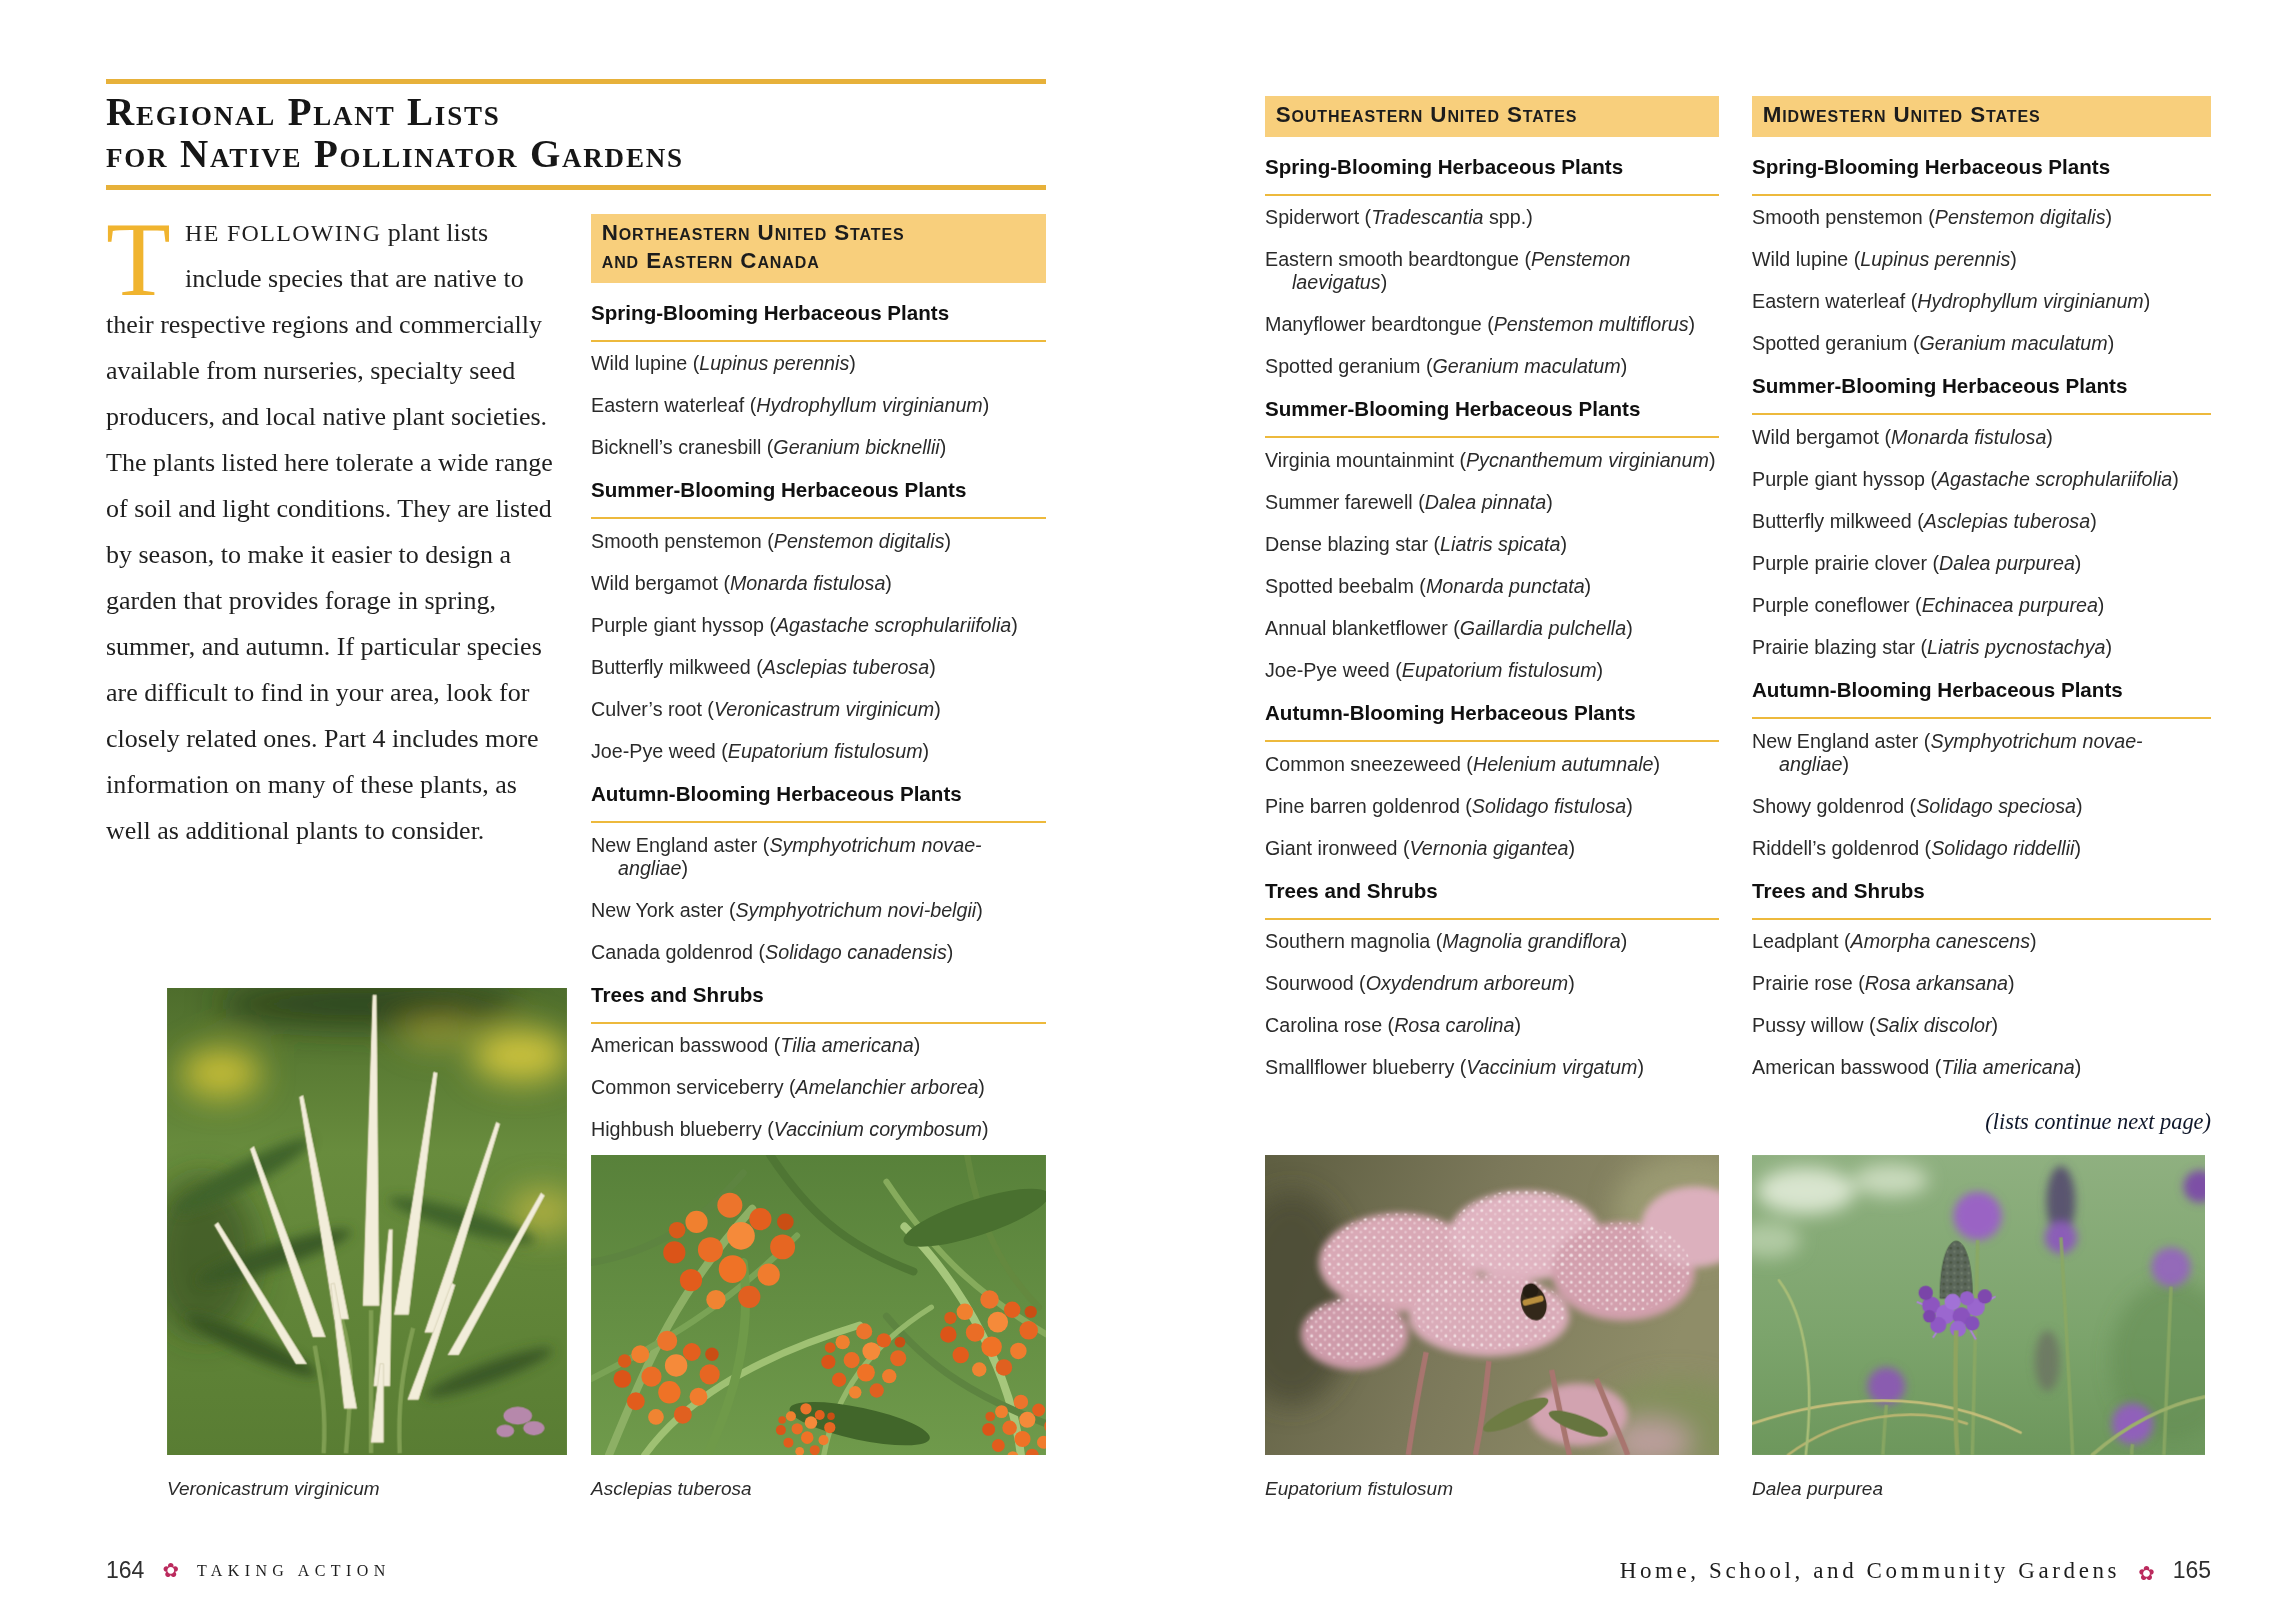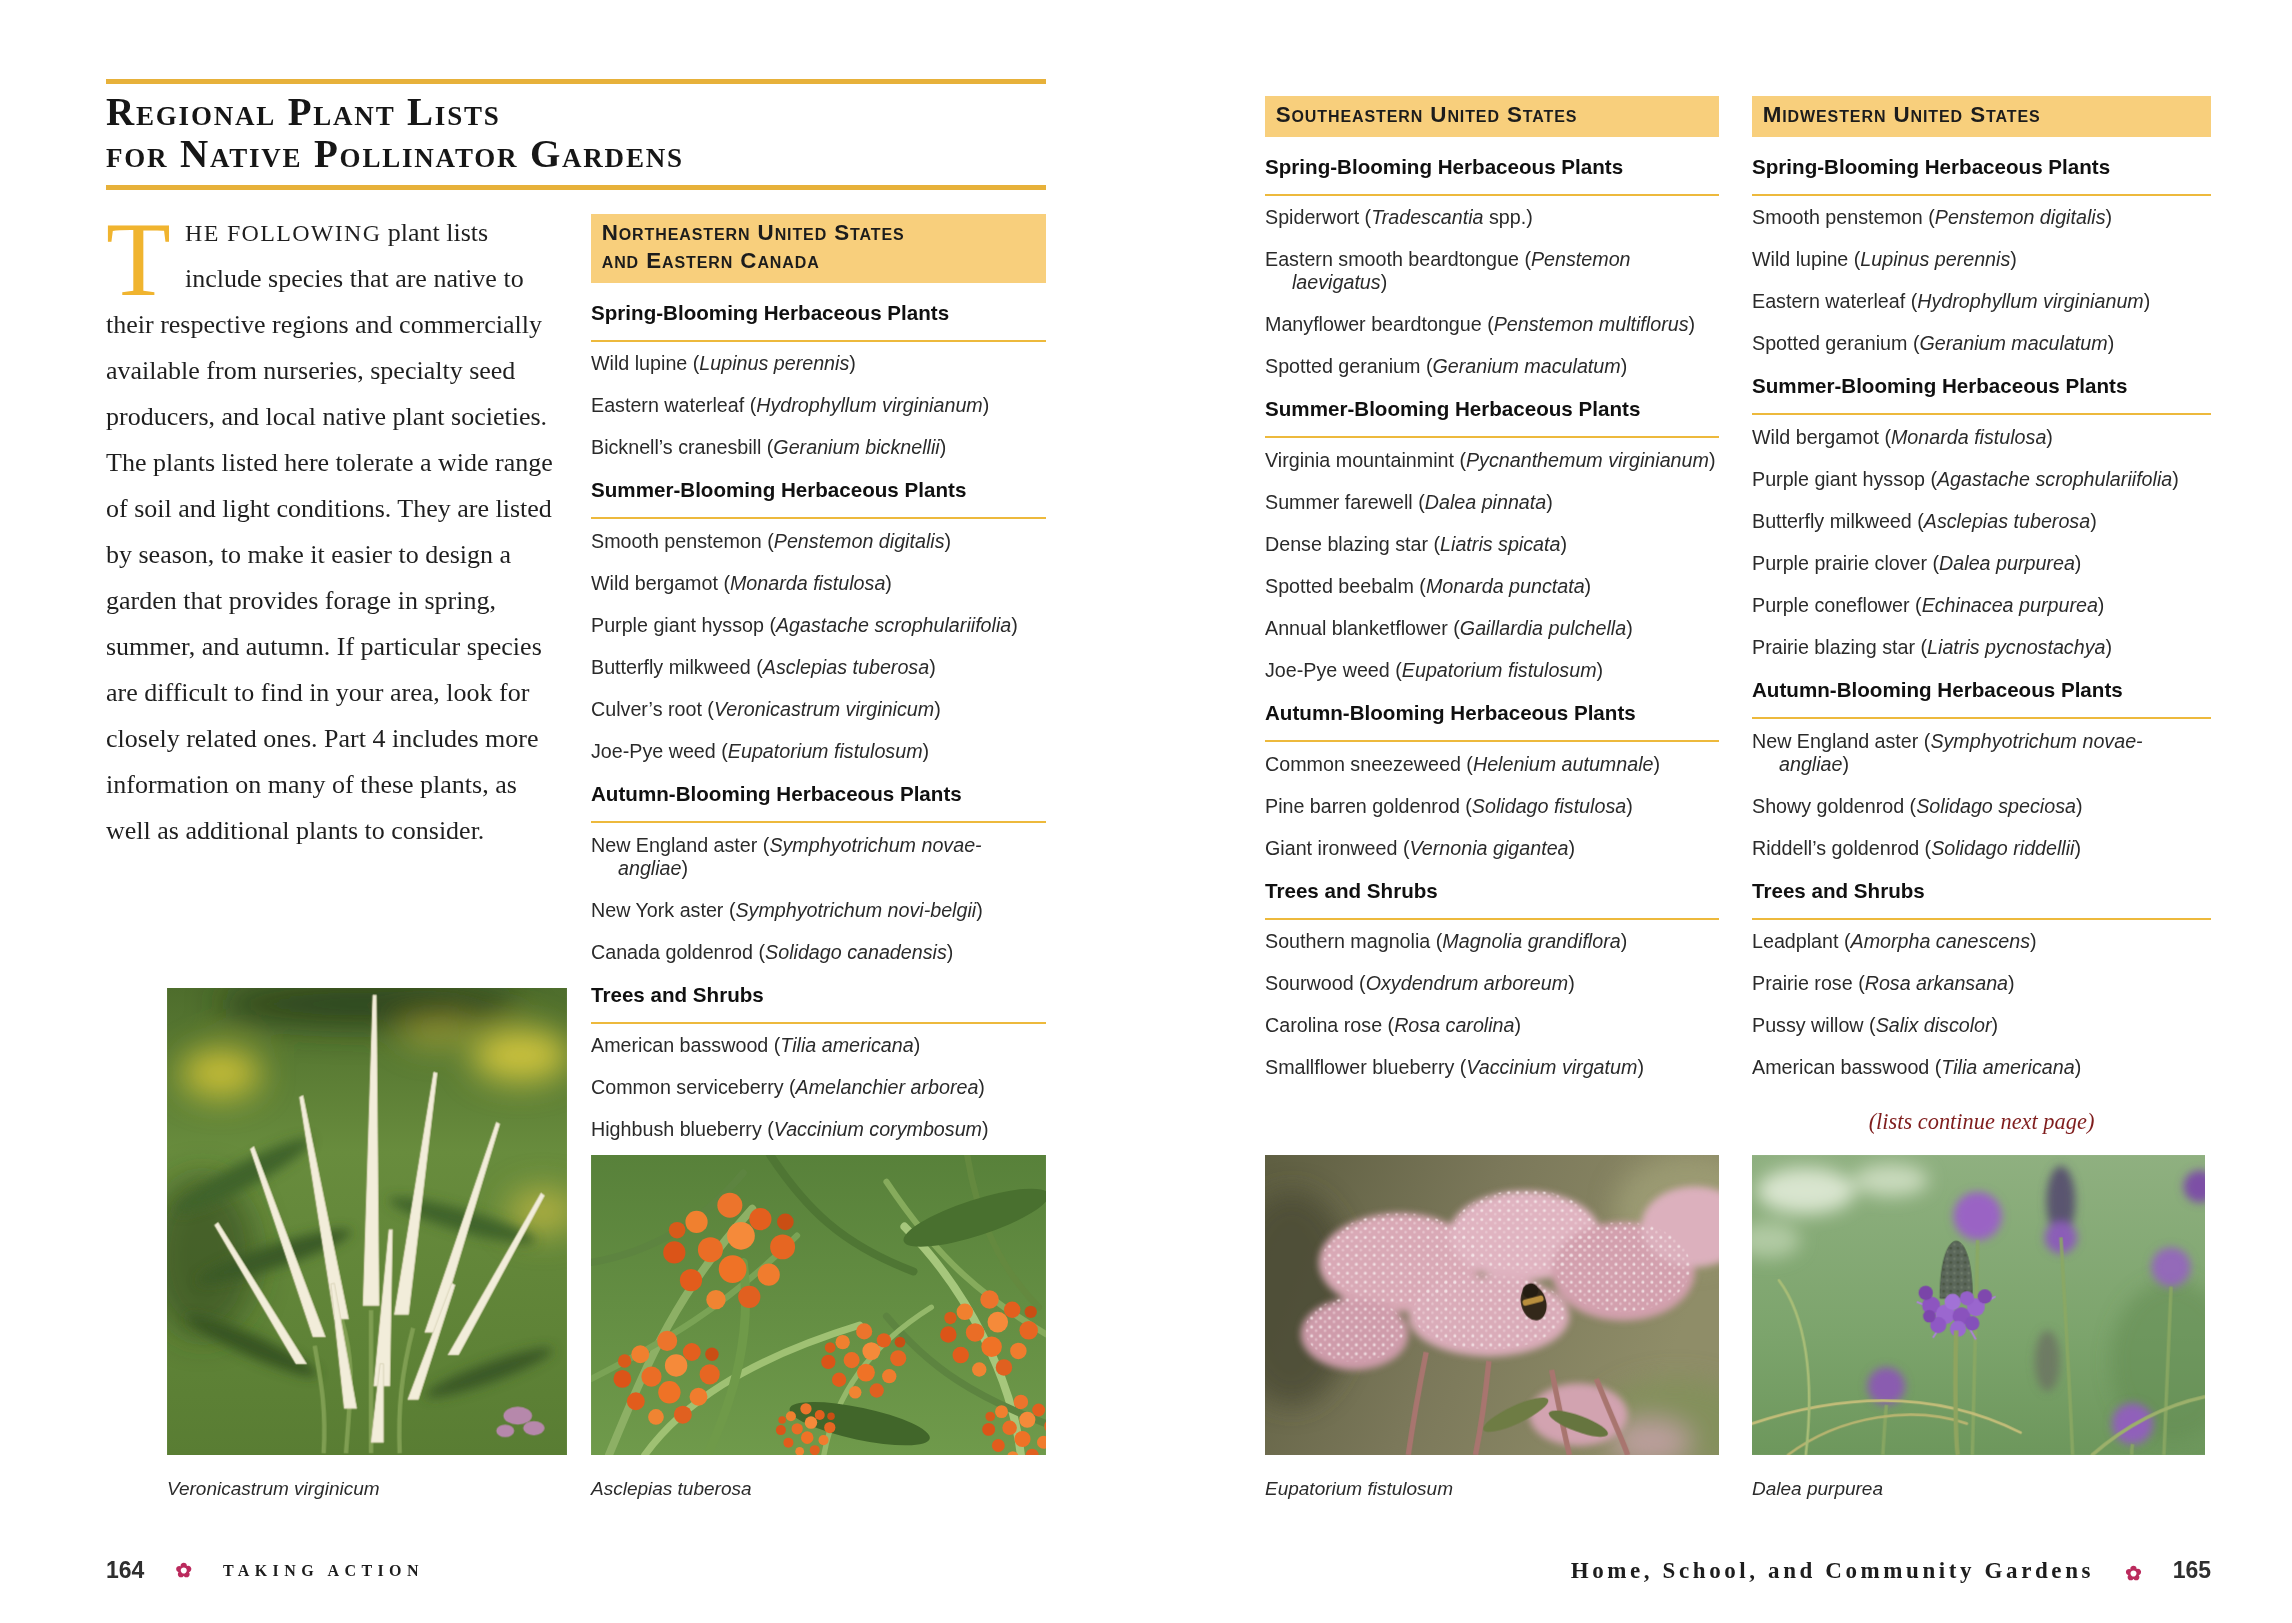--- a/index.html
+++ b/index.html
@@ -31,23 +31,23 @@
   .plant-item{font-size:19.7px;line-height:23px;color:#2a2a2a;margin:0 0 19px;
       padding-left:27px;text-indent:-27px;}
   .plant-item i{font-style:italic;text-align:right;}
 
   
   .photo{position:absolute;margin:0;}
   .photo svg{display:block;}
   .photo figcaption{margin-top:23px;font-style:italic;font-size:19px;line-height:21.5px;color:#2b2b2b;}
 
   
-  .continue-note{position:absolute;left:1752px;top:1109px;width:459px;text-align:center;
-      font-family:"Liberation Serif",serif;font-style:italic;font-size:22.4px;color:#7f1d1d;}
-  .footer{position:absolute;display:flex;align-items:center;gap:31px;font-weight:bold;}
+  .continue-note{position:absolute;left:1752px;top:1109px;width:459px;text-align:right;
+      font-family:"Liberation Serif",serif;font-style:italic;font-size:22.4px;color:#0f172a;}
+  .footer{position:absolute;display:flex;align-items:center;gap:18px;}
   .footer-left{left:106px;top:1557px;}
   .footer-right{right:82px;top:1557px;align-items:flex-end;}
   .pagenum{font-size:23px;color:#2f2f2f;}
   .flower{color:#BB2A5D;font-size:19.7px;line-height:19.7px;}
   .running-head{font-family:"Liberation Serif",serif;font-size:16px;letter-spacing:5.4px;
       text-transform:uppercase;color:#1d1d1d;}
   .running-head-right{font-family:"Liberation Serif",serif;font-size:23px;letter-spacing:3.6px;color:#1d1d1d;}
 </style>
 </head>
 <body>

